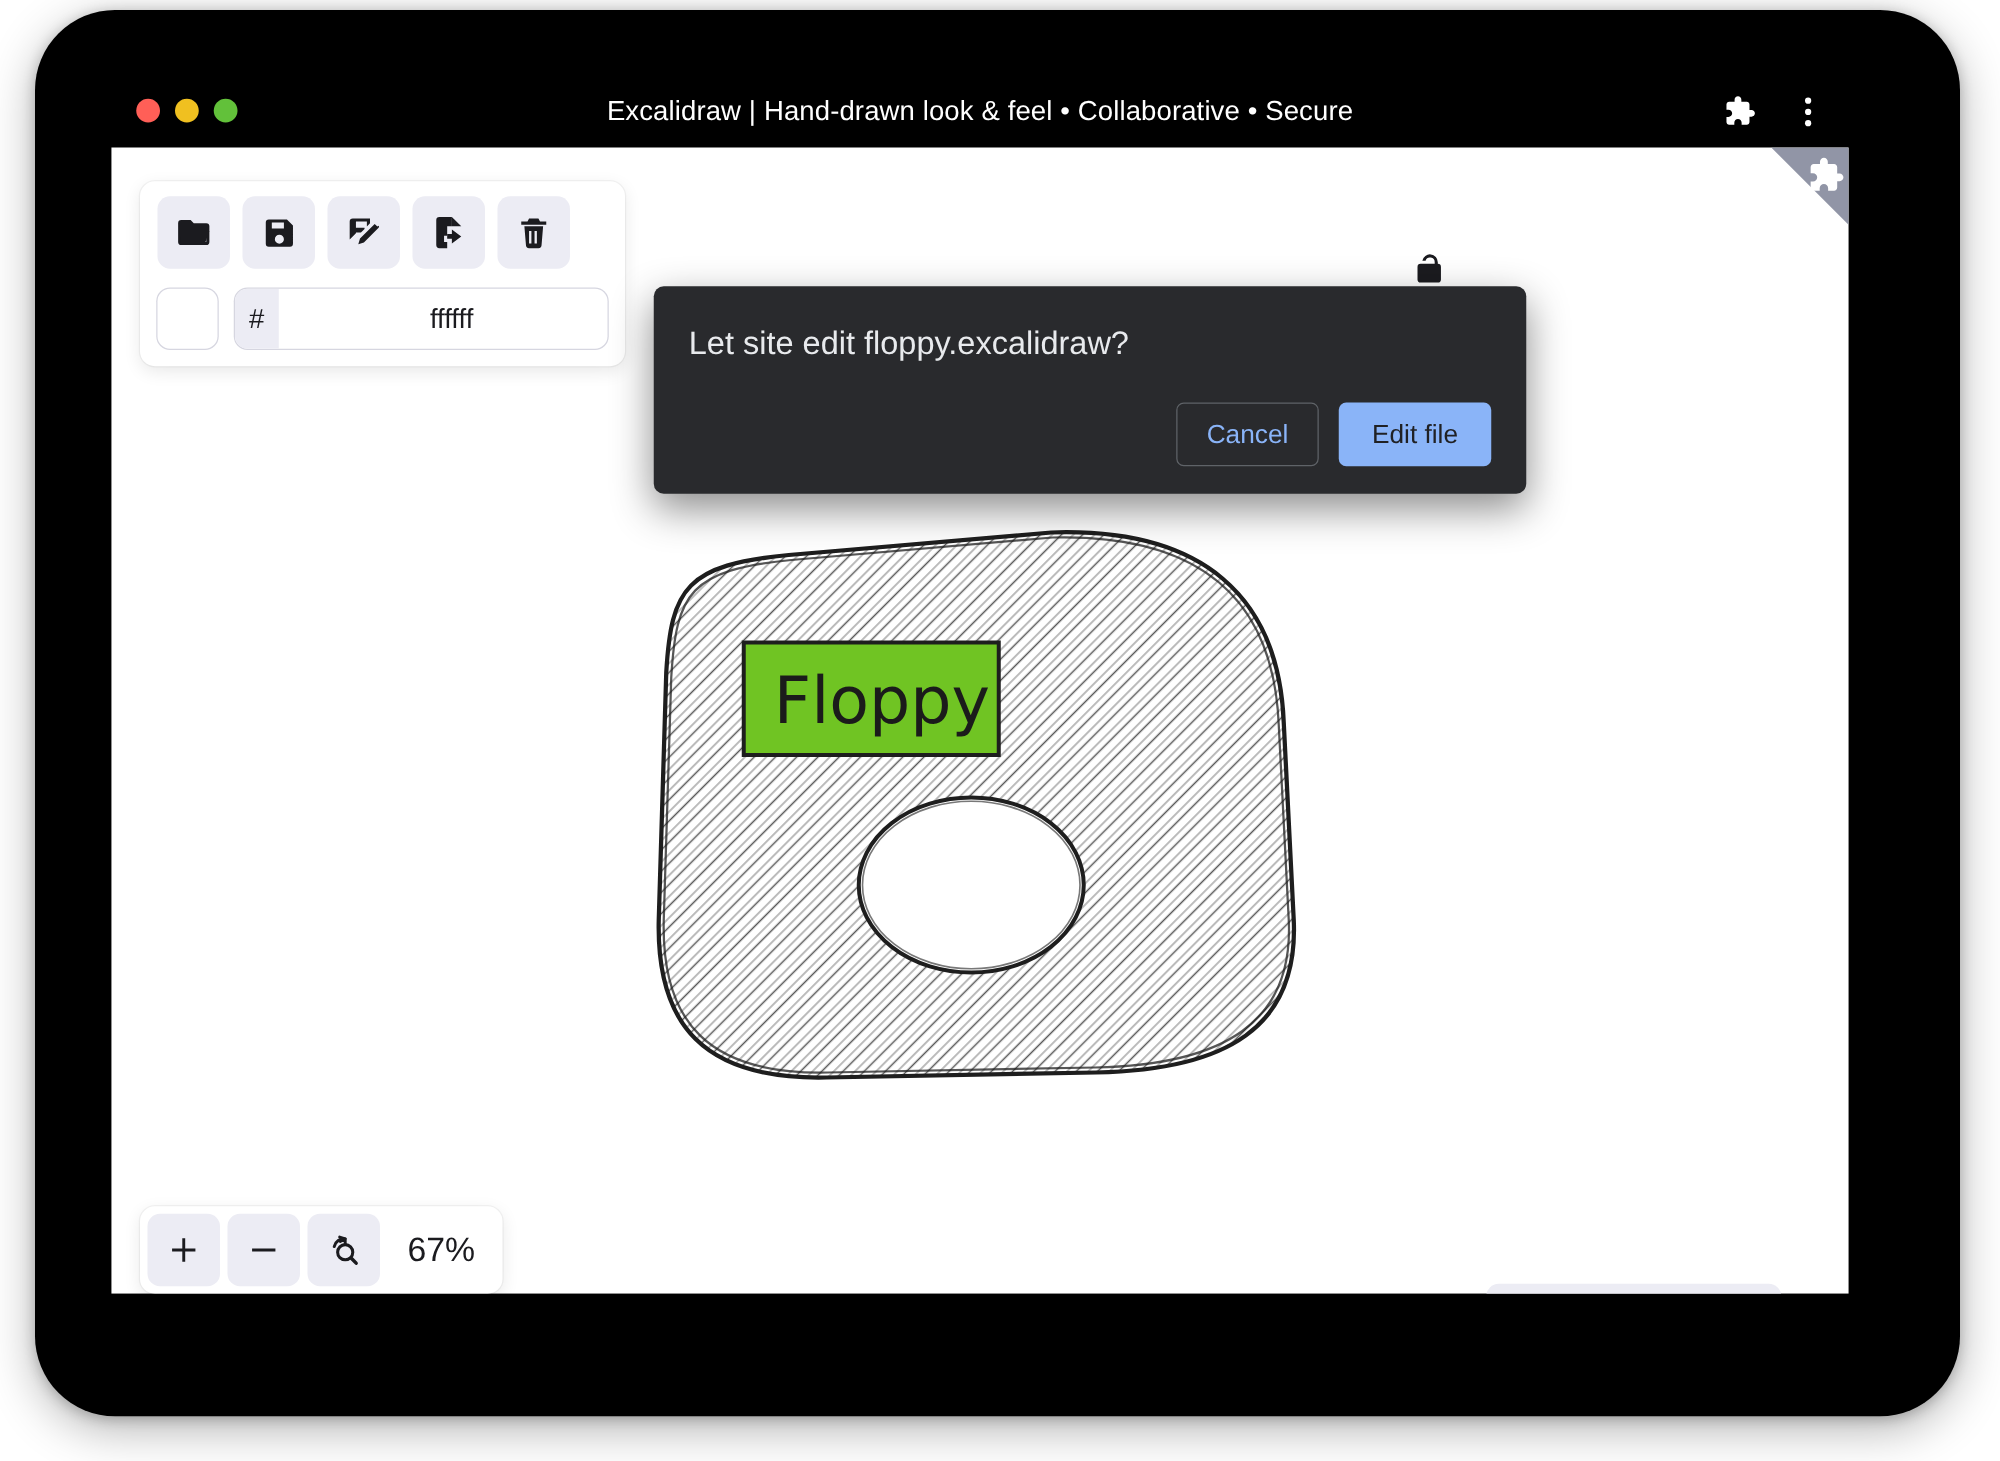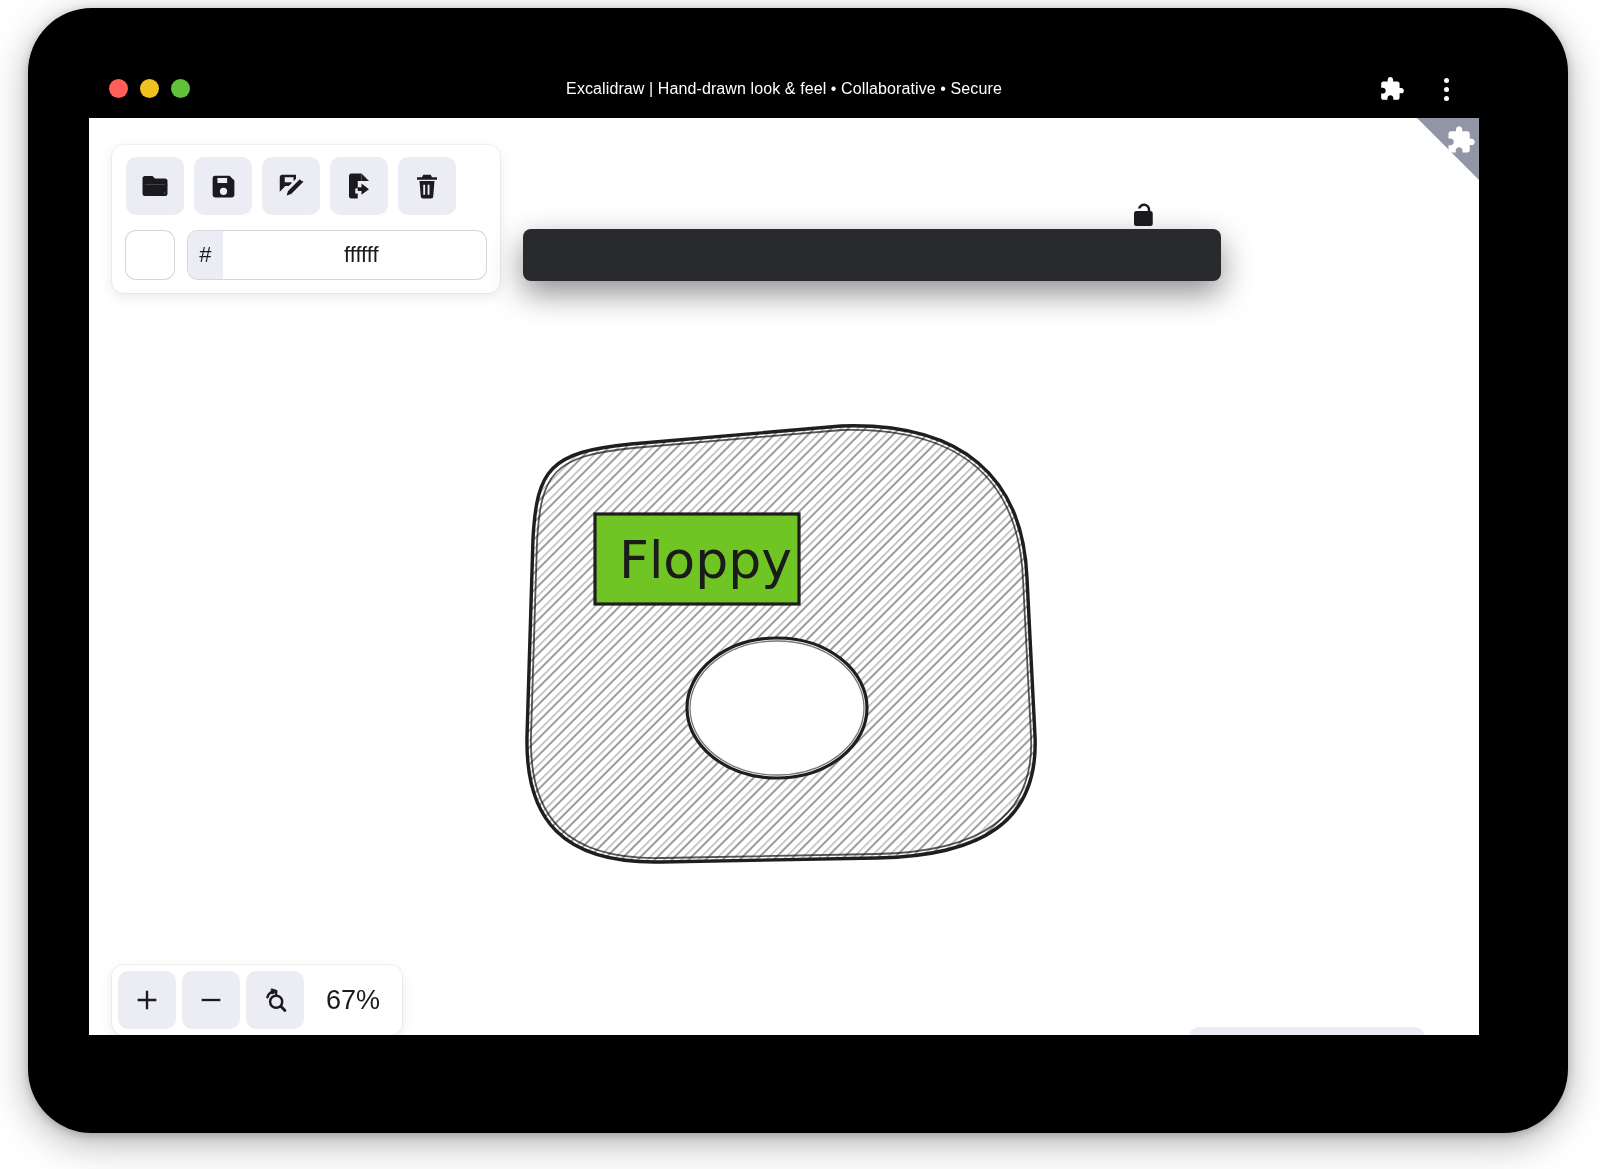--- a/index.html
+++ b/index.html
@@ -62,21 +62,21 @@
 
   #window-title {
     position: absolute;
     left: 0;
     top: 0;
     width: 100%;
     height: 58px;
     line-height: 58px;
     text-align: center;
     color: #ffffff;
-    font-size: 16px;
+    font-size: 22px;
     letter-spacing: 0.1px;
     white-space: nowrap;
   }
   #titlebar-actions {
     position: absolute;
     right: 20px;
     top: 0;
     height: 58px;
     display: flex;
     align-items: center;
@@ -524,16 +524,21 @@
           <rect x="23" y="13.6" width="4" height="3.4"></rect>
           <rect x="29" y="13.6" width="5" height="3.4"></rect>
           <rect x="5" y="19.2" width="8" height="3.4"></rect>
           <rect x="15" y="19.2" width="12" height="3.4"></rect>
           <rect x="29" y="19.2" width="5" height="3.4"></rect>
         </g>
       </svg>
     </div>
 
     <div id="permission-dialog">
+      <div id="dialog-title">Let site edit floppy.excalidraw?</div>
+      <div id="dialog-actions">
+        <button id="cancel-button">Cancel</button>
+        <button id="edit-file-button">Edit file</button>
+      </div>
     </div>
 
   </div>
 </div>
 
 </body></html>

